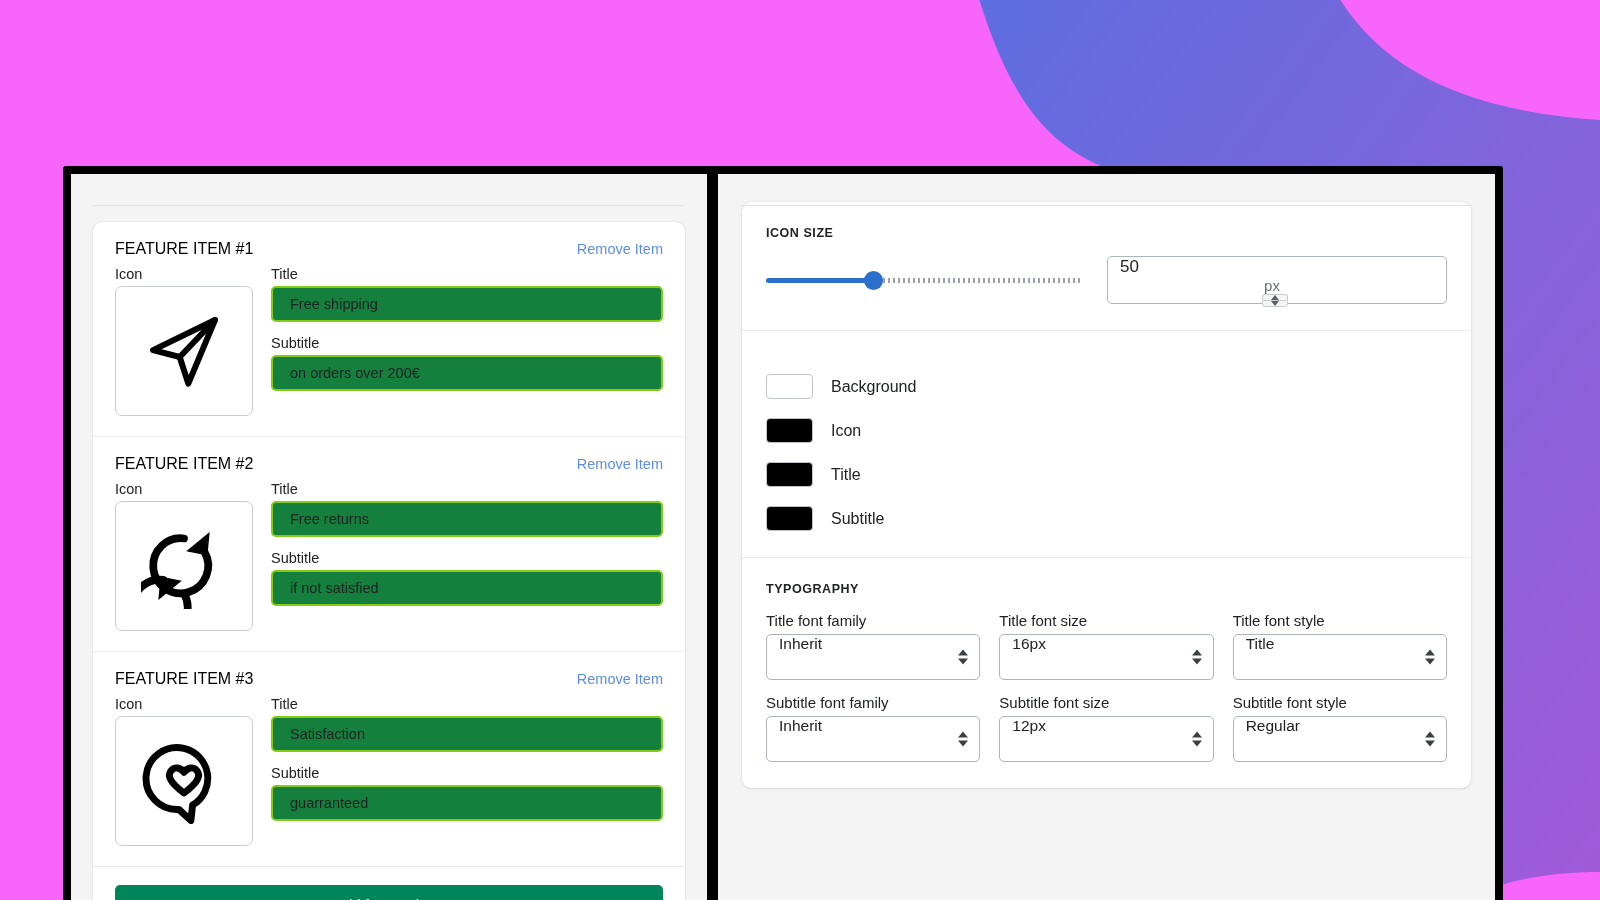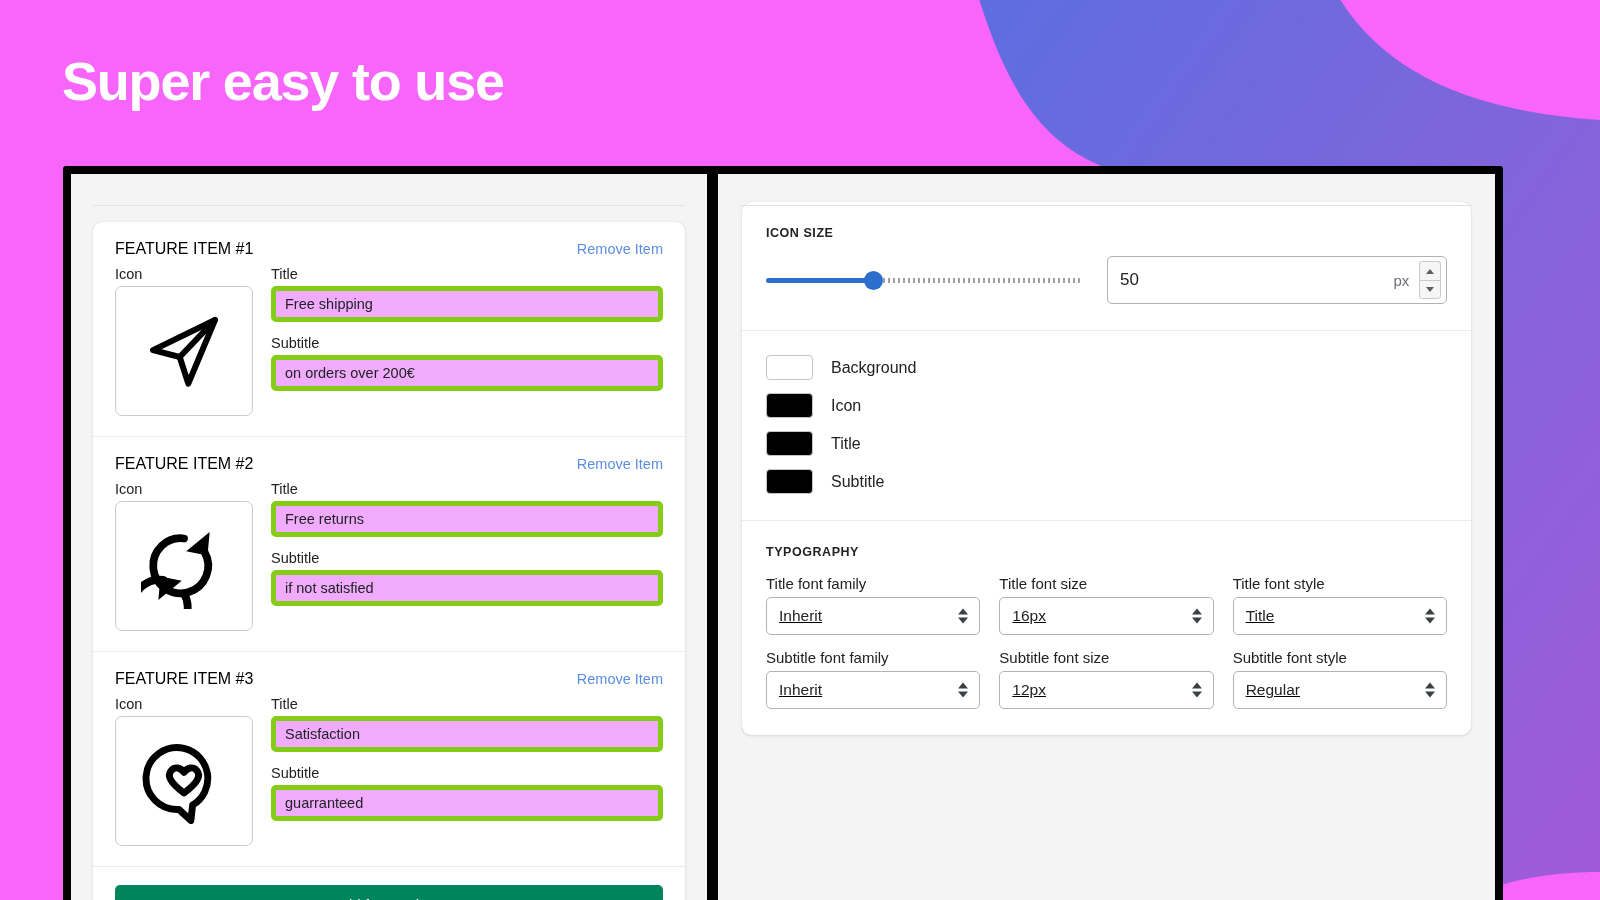--- a/index.html
+++ b/index.html
@@ -103,27 +103,27 @@
     background: #fff;
     display: flex;
     align-items: center;
     justify-content: center;
   }
   .icon-box svg { width: 86px; height: 86px; display: block; }
 
   .text-input {
     width: 100%;
     height: 36px;
-    border: 5px solid #84cc16;
+    border: 2px solid #84cc16;
     border-radius: 5px;
-    background: #f0abfc;
+    background: #15803d;
     font-family: "Liberation Sans", sans-serif;
     font-size: 14.5px;
     color: #202223;
-    padding: 0 9px;
+    padding: 0 17px;
     outline: none;
   }
   .field-gap { margin-top: 13px; }
 
   
   .add-wrap { padding: 18px 22px 22px 22px; }
   .btn-primary {
     display: block;
     width: 100%;
     height: 38px;
@@ -180,20 +180,21 @@
     background: #2c6ecb;
   }
   .num-field {
     position: relative;
     width: 340px; height: 48px;
     border: 1px solid #aeb4b9;
     border-radius: 5px;
     background: #fff;
     display: flex;
     align-items: center;
+    flex-direction: column;
   }
   .num-input {
     flex: 1 1 auto;
     border: none; outline: none;
     background: transparent;
     font-family: "Liberation Sans", sans-serif;
     font-size: 17px;
     color: #202223;
     padding: 0 12px;
     height: 100%;
@@ -225,20 +226,21 @@
     border-right: 4px solid transparent;
   }
   .tri-up { border-bottom: 5px solid #5c5f62; }
   .tri-dn { border-top: 5px solid #5c5f62; }
 
   
   .color-row {
     display: flex; align-items: center;
     gap: 18px;
     margin-bottom: 13px;
+    margin-top: 19px;
   }
   .color-row:last-child { margin-bottom: 0; }
   .swatch {
     width: 47px; height: 25px;
     border-radius: 4px;
     border: 1px solid #c3c6c9;
     cursor: pointer;
     flex: 0 0 auto;
   }
   .color-name { font-size: 16px; color: #202223; }
@@ -246,29 +248,27 @@
   
   .typo-grid {
     display: grid;
     grid-template-columns: repeat(3, 1fr);
     column-gap: 19px;
     row-gap: 14px;
   }
   .typo-cell .field-label { font-size: 15px; margin-bottom: 5px; }
   .select-box {
     position: relative;
-    height: 38px;
+    height: 46px;
     border: 1px solid #aeb4b9;
     border-radius: 5px;
     background: #fff;
     display: flex;
-    align-items: center;
     padding: 0 12px;
     cursor: pointer;
-    text-decoration: underline;
   }
   .select-value { font-size: 15.5px; color: #202223; }
   .select-arrows {
     position: absolute; right: 11px; top: 50%;
     transform: translateY(-50%);
     display: flex; flex-direction: column;
     gap: 3px;
   }
   .sa-up {
     width: 0; height: 0;
@@ -296,21 +296,20 @@
         <stop offset="100%" stop-color="#a758d8"></stop>
       </linearGradient>
     </defs>
     <path d="M968,-40 C1010,120 1060,170 1180,186 C1300,202 1430,235 1470,330
              C1510,430 1508,640 1492,800 C1484,880 1478,905 1470,940
              L1680,940 L1680,-40 Z" fill="url(#g1)"></path>
     <path d="M1320,-40 C1360,60 1450,110 1600,120 L1600,-40 Z" fill="#f765fa"></path>
     <path d="M1470,900 C1500,880 1550,872 1600,872 L1600,940 L1460,940 Z" fill="#f765fa"></path>
   </svg>
 
-  <div class="hero-title">Super easy to use</div>
 
   <div class="frame">
 
     <div class="panel panel-left">
       <div class="panel-topline"></div>
       <div class="panel-inner">
 
         <div class="card">
 
           <div class="feature-item">

